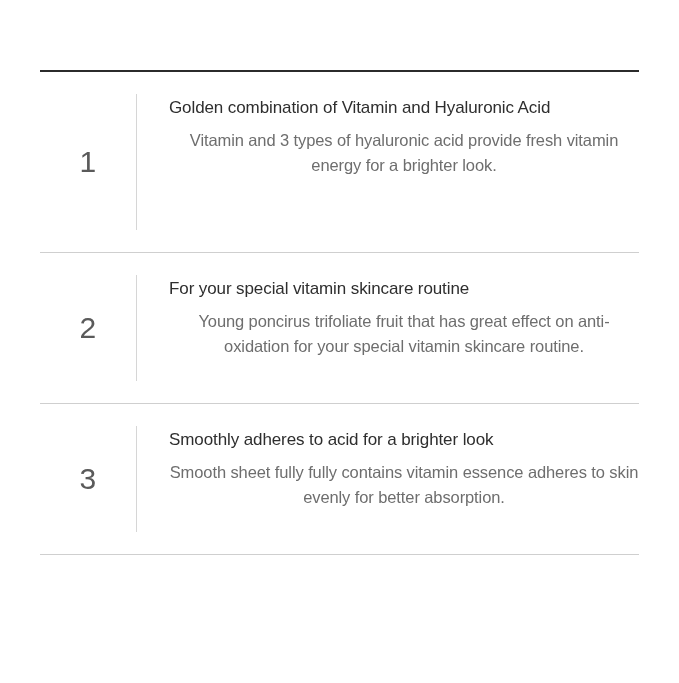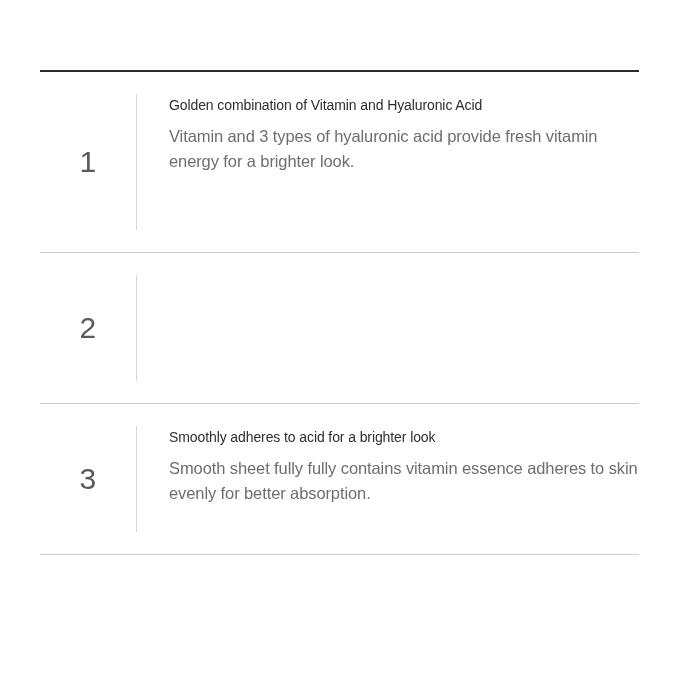--- a/index.html
+++ b/index.html
@@ -52,34 +52,35 @@
     flex: 0 0 1px;
     background: #d6d6d6;
     margin: 22px 0 22px 0;
   }
   .feature-body {
     flex: 1 1 auto;
     padding: 24px 0 24px 32px;
     box-sizing: border-box;
   }
   .feature-title {
-    font-size: 14px;
+    font-size: 17px;
     line-height: 1.42;
     font-weight: 400;
     color: #2e2e2e;
     margin: 0 0 8px 0;
     letter-spacing: -0.1px;
   }
   .feature-desc {
     font-size: 16.5px;
     line-height: 1.52;
     font-weight: 300;
     color: #6e6e6e;
     margin: 0;
     letter-spacing: -0.1px;
+    text-align: center;
   }
   .section-rule {
     border-top: 1px solid #cfcfcf;
     width: 599px;
   }
   .item-1 { min-height: 180px; }
   .item-2 { min-height: 150px; }
   .item-3 { min-height: 150px; }
   .bottom-rule { width: 599px; border-top: 1px solid #cfcfcf; }
 </style>
@@ -99,20 +100,24 @@
         <p class="feature-title">Golden combination of Vitamin and Hyaluronic Acid</p>
         <p class="feature-desc">Vitamin and 3 types of hyaluronic acid provide fresh vitamin energy for a brighter look.</p>
       </div>
     </li>
 
     <div class="section-rule"></div>
 
     <li class="feature item-2">
       <div class="feature-number">2</div>
       <div class="feature-divider"></div>
+      <div class="feature-body">
+        <p class="feature-title">For your special vitamin skincare routine</p>
+        <p class="feature-desc">Young poncirus trifoliate fruit that has great effect on anti-oxidation for your special vitamin skincare routine.</p>
+      </div>
     </li>
 
     <div class="section-rule"></div>
 
     <li class="feature item-3">
       <div class="feature-number">3</div>
       <div class="feature-divider"></div>
       <div class="feature-body">
         <p class="feature-title">Smoothly adheres to acid for a brighter look</p>
         <p class="feature-desc">Smooth sheet fully fully contains vitamin essence adheres to skin evenly for better absorption.</p>

